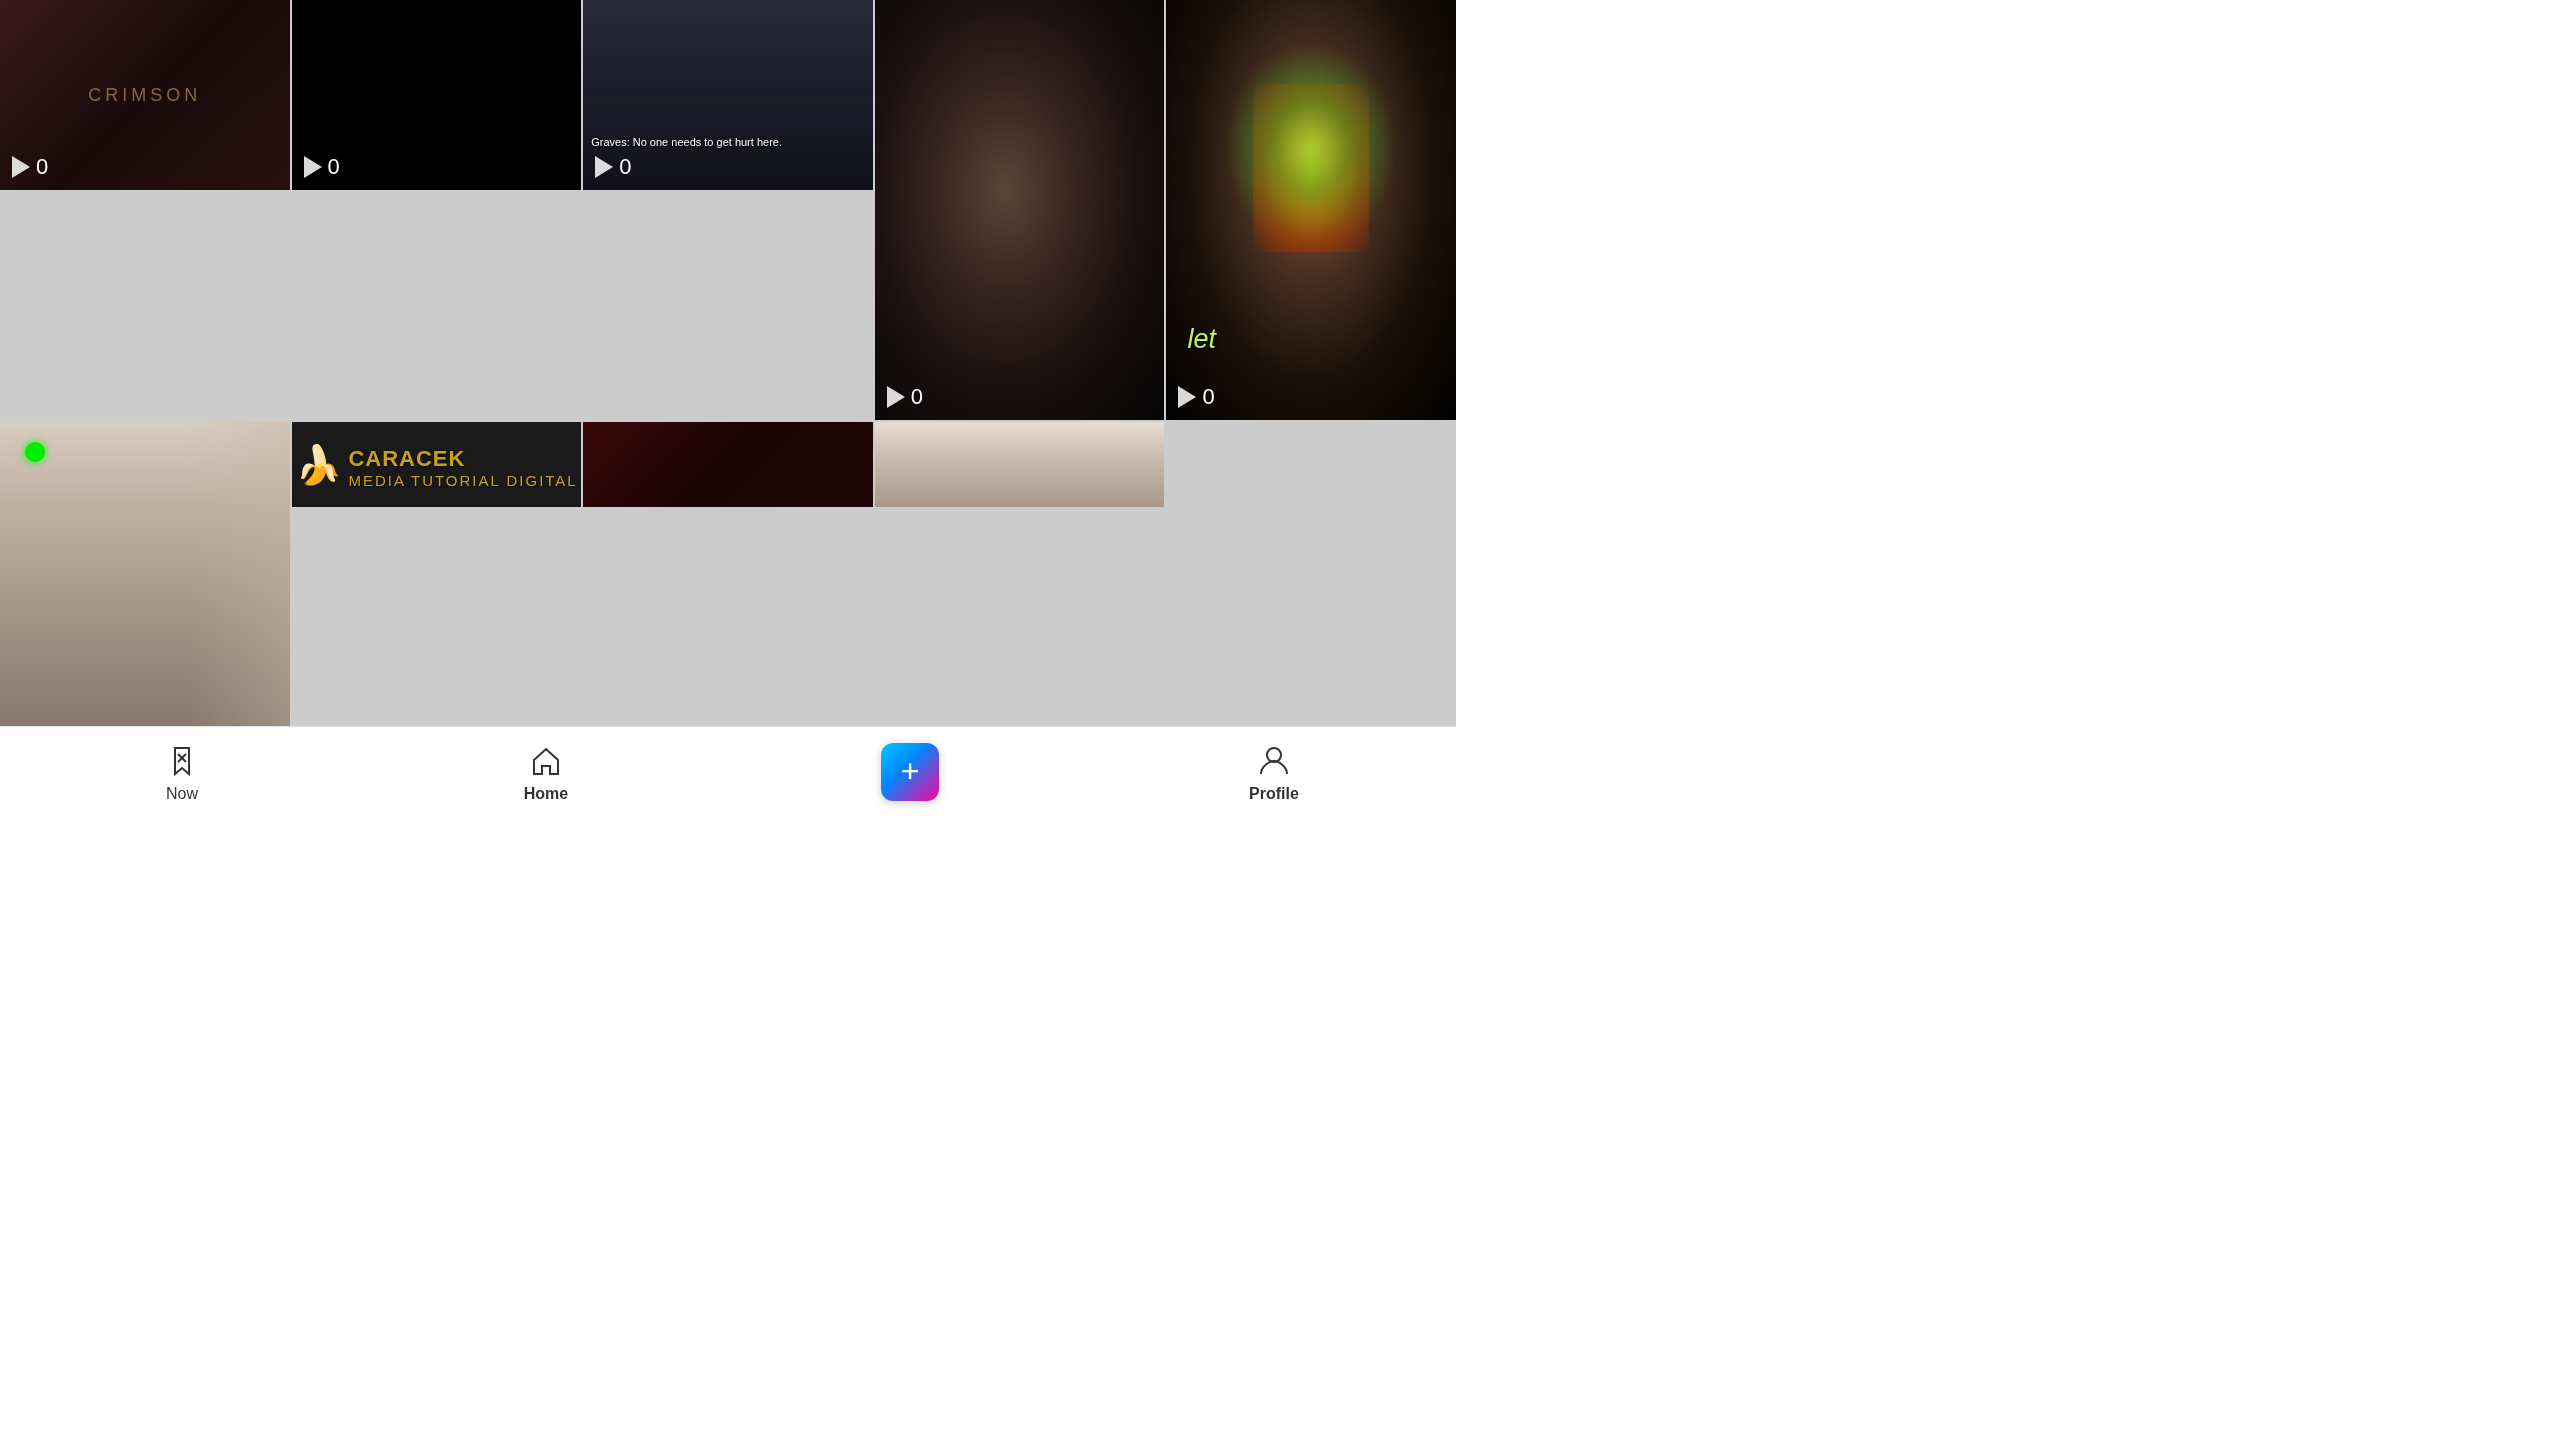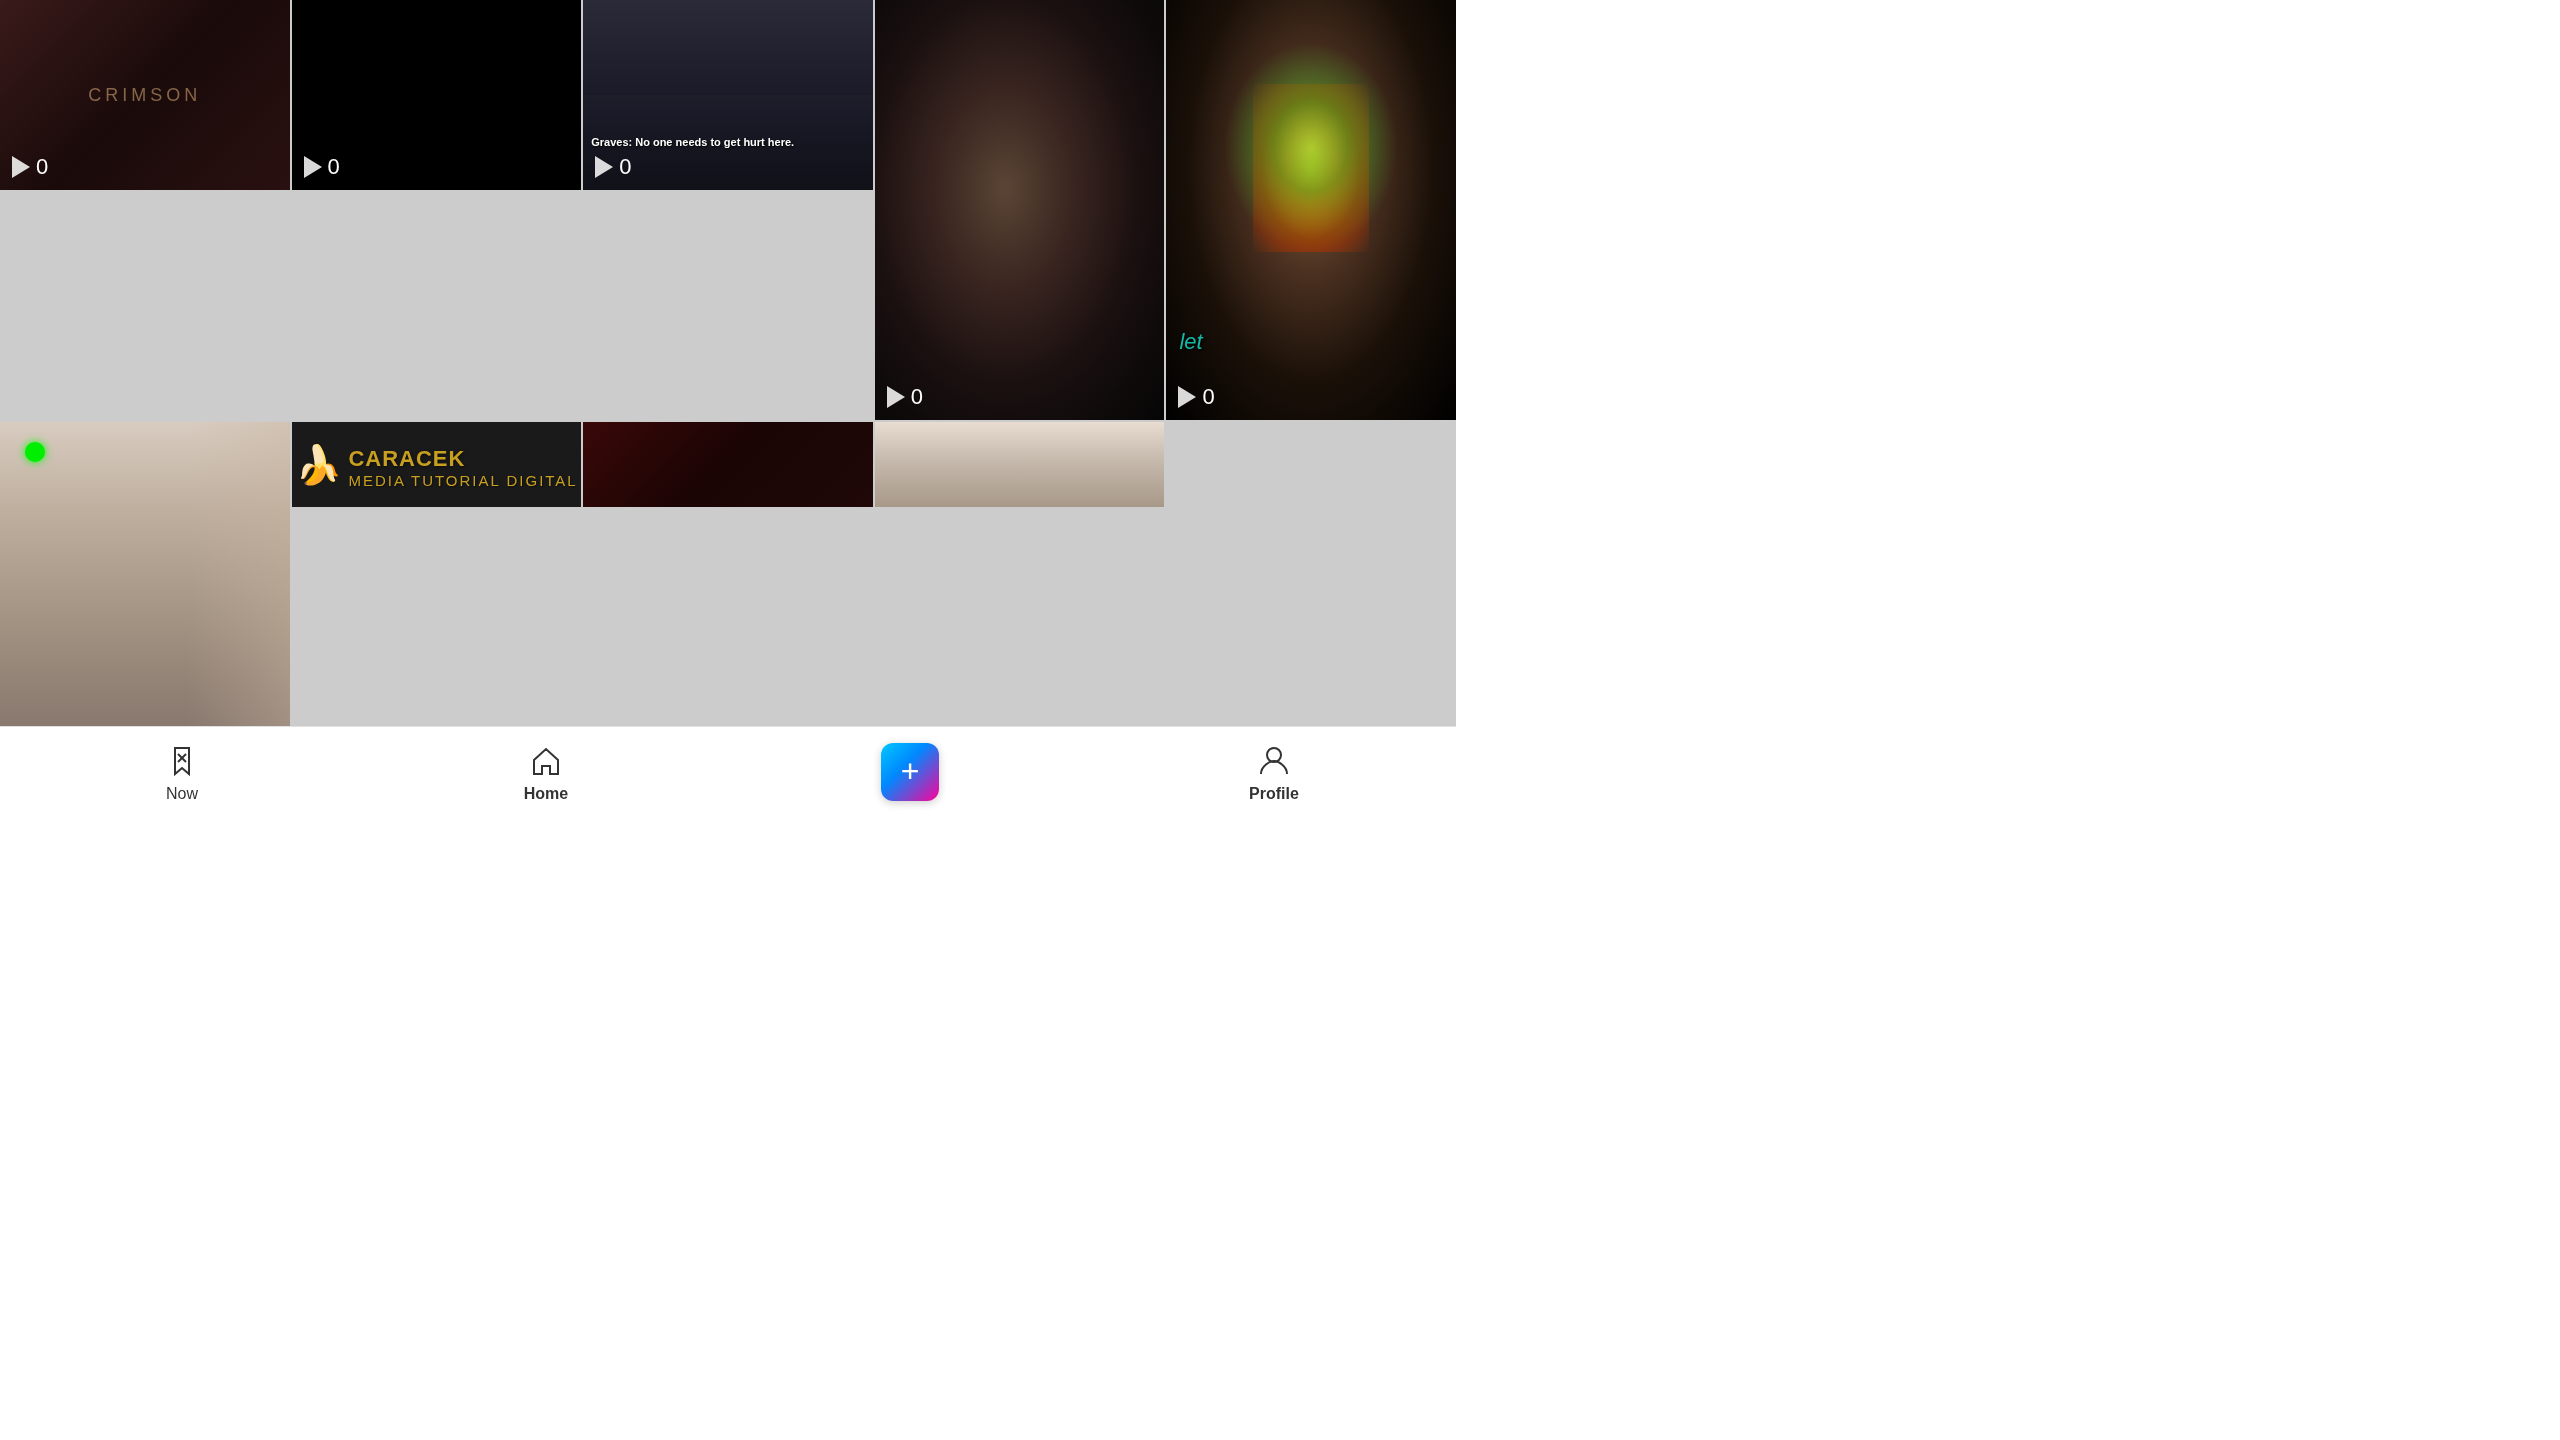--- a/index.html
+++ b/index.html
@@ -161,21 +161,21 @@
     
     .subtitle-bar {
       position: absolute;
       bottom: 40px;
       left: 0;
       right: 0;
       text-align: left;
       padding: 2px 8px;
       color: #fff;
       font-size: 11px;
-      font-weight: 700;
+      font-weight: 400;
       text-shadow: 1px 1px 2px #000;
     }
 
     
     .banana-logo {
       display: flex;
       flex-direction: column;
       align-items: center;
       justify-content: center;
       gap: 2px;
@@ -267,23 +267,23 @@
       height: 20px;
       background: #00ee00;
       border-radius: 50%;
       box-shadow: 0 0 8px #00ff00;
     }
 
     
     .let-text {
       position: absolute;
       bottom: 65px;
-      left: 13px;
-      color: #14b8a6;
-      font-size: 22px;
+      left: 21px;
+      color: #bef264;
+      font-size: 27px;
       font-style: italic;
       text-shadow: 1px 1px 3px #000;
     }
 
     
     .face-detail {
       width: 100%;
       height: 100%;
       background: radial-gradient(ellipse at 45% 45%, #5a4535 0%, #3a2520 30%, #1a1010 60%, #050505 100%);
     }

